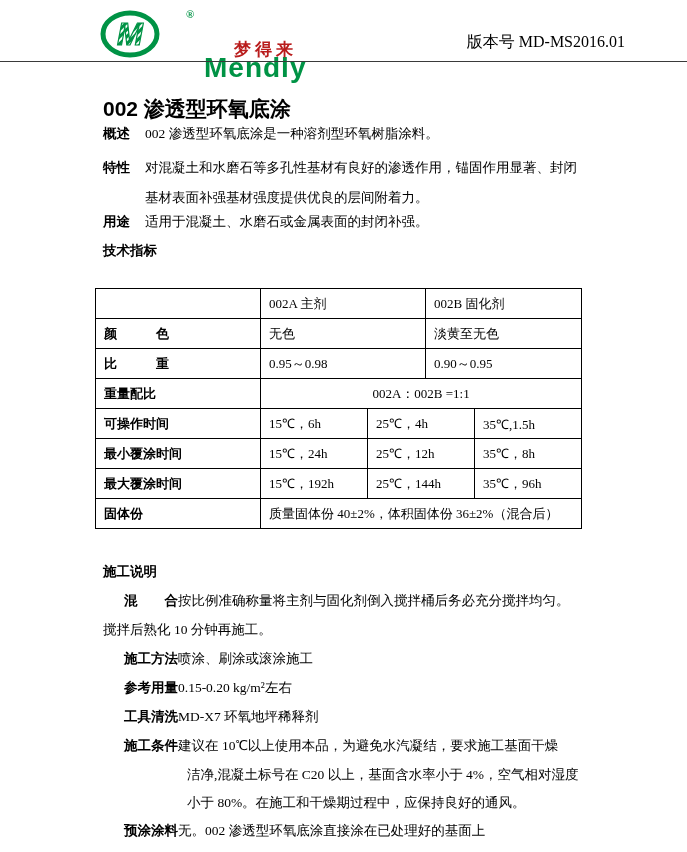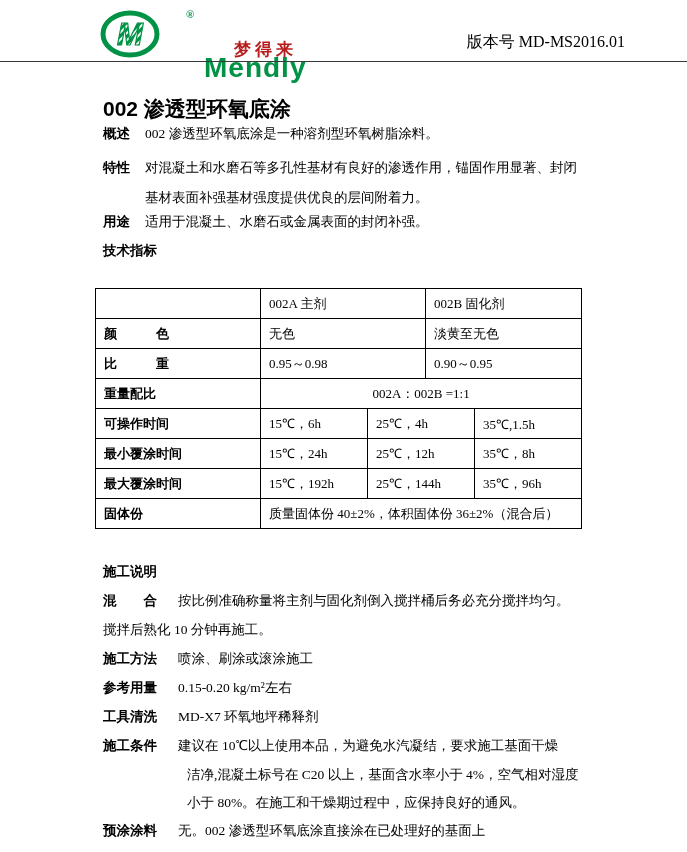--- a/index.html
+++ b/index.html
@@ -34,21 +34,21 @@
   
   .spec-table { position:absolute; left:95px; top:288px; border-collapse:collapse;
                 table-layout:fixed; width:486px; font-size:13px; }
   .spec-table td { border:1px solid #000; height:29px; padding:0 2px 0 8px;
                    vertical-align:middle; overflow:hidden; white-space:nowrap; }
   .spec-table td.lblcell { font-family:"Liberation Sans",sans-serif; font-weight:bold; }
   .spec-table td.ctr { text-align:center; padding:0; }
 
   
   .crow { position:absolute; left:103px; display:flex; font-size:13.5px; line-height:20px; white-space:nowrap; }
-  .crow .lbl { font-family:"Liberation Sans",sans-serif; font-weight:bold; width:75px; flex-shrink:0; }
+  .crow .lbl { font-family:"Liberation Sans",sans-serif; font-weight:bold; width:75px; flex-shrink:0;text-align:right; }
   .cline { position:absolute; font-size:13.5px; line-height:20px; white-space:nowrap; }
 </style>
 </head>
 <body>
 
 <div class="page">
 
   <span class="logo-mark">
     <svg width="64" height="50" viewBox="0 0 64 50">
       <defs>

